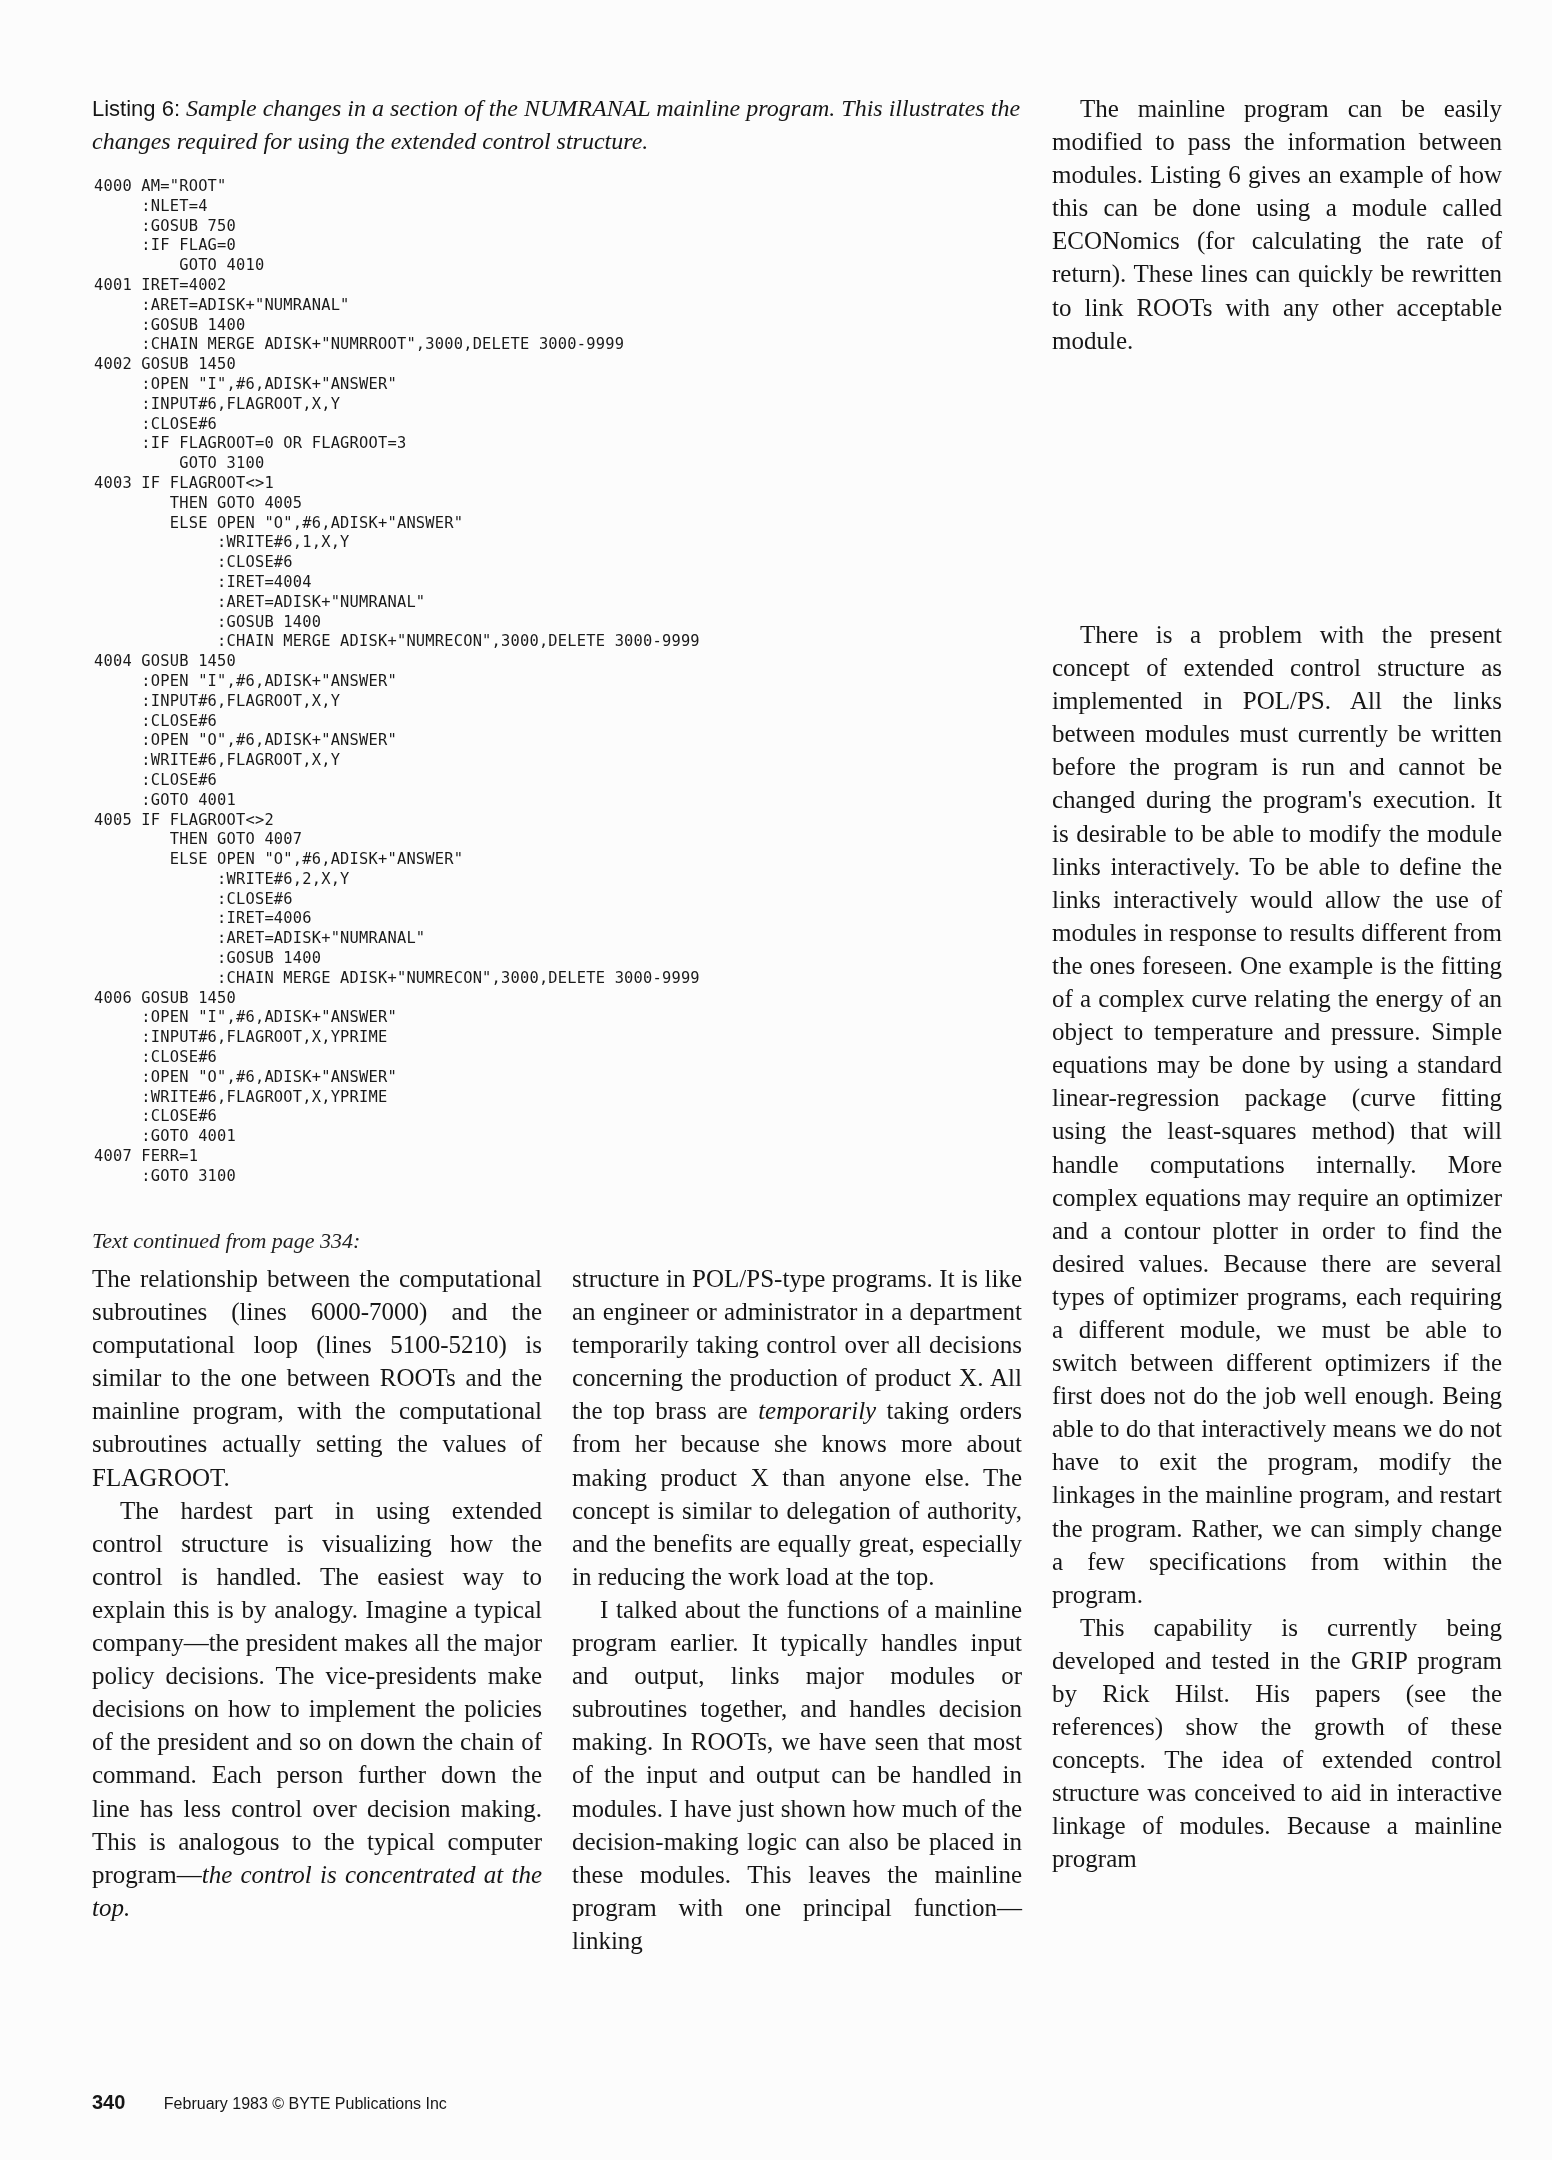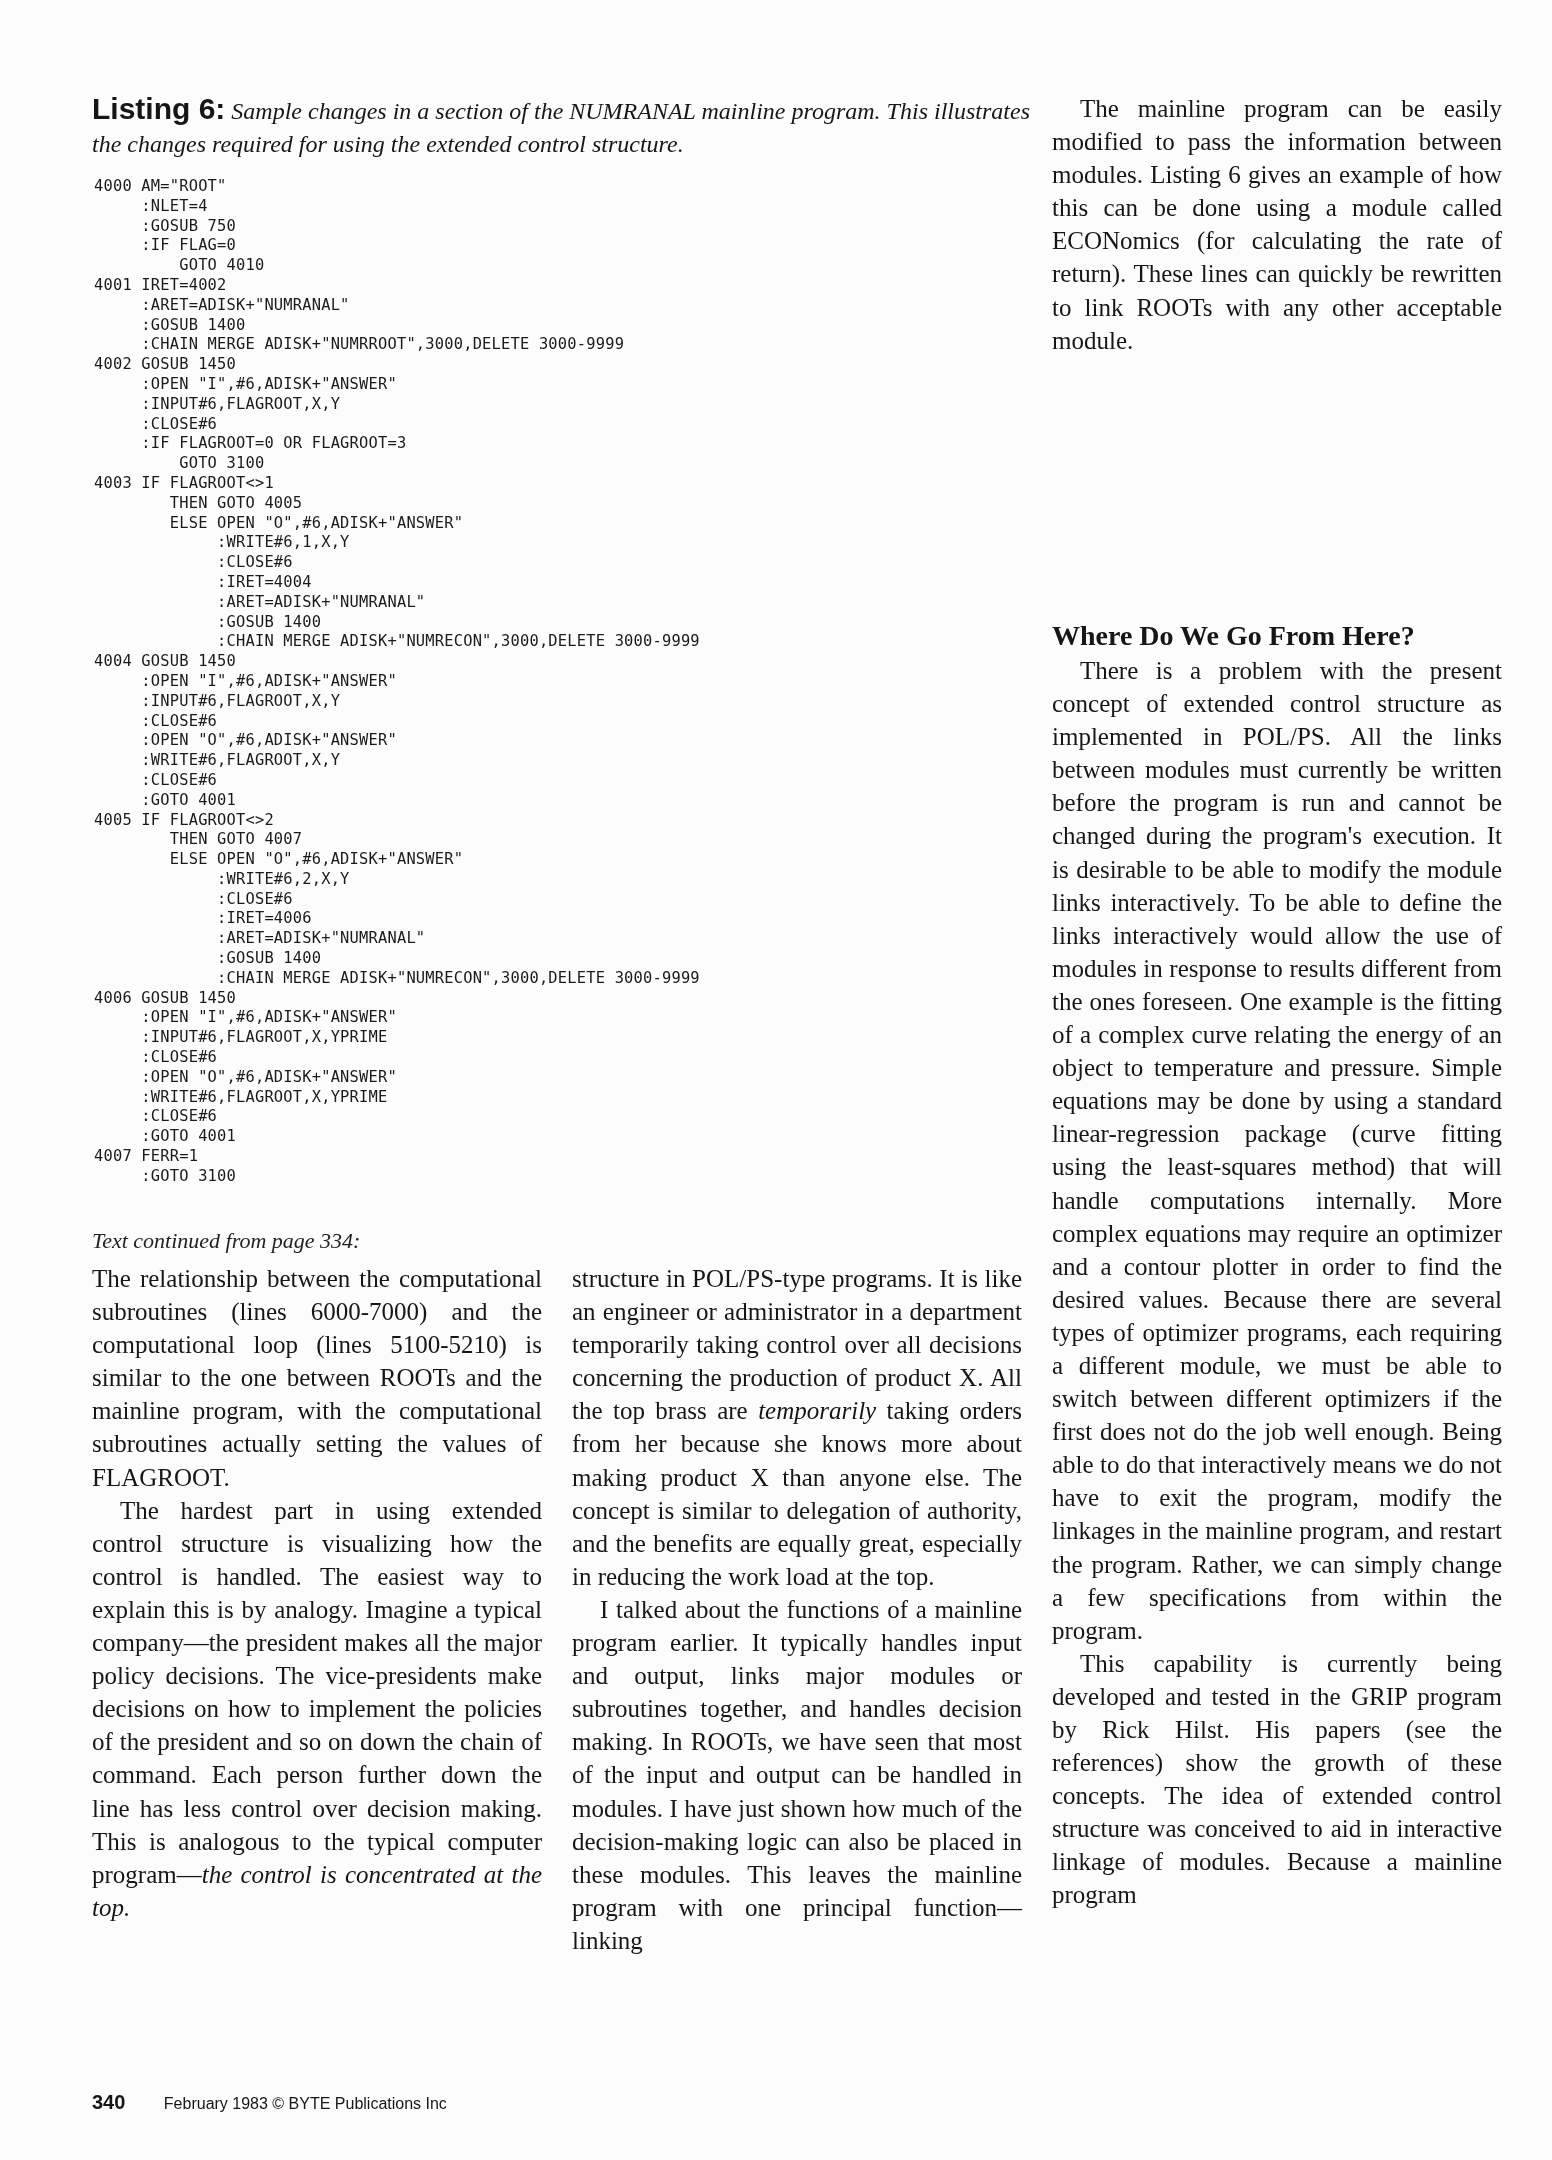--- a/index.html
+++ b/index.html
@@ -6,21 +6,21 @@
   body {
     width: 1552px; height: 2160px; position: relative; overflow: hidden;
     background: #fcfcfc; color: #161616;
     font-family: "Liberation Serif", "DejaVu Serif", serif;
   }
   .abs { position: absolute; }
   .caption {
     left: 92px; top: 92px; width: 940px;
     font-size: 24px; line-height: 33px;
   }
-  .caption .lbl { font-family: "Liberation Sans", "DejaVu Sans", sans-serif; font-weight: bold; font-size: 30px; }
+  .caption .lbl { font-family: "Liberation Sans", "DejaVu Sans", sans-serif; font-weight: normal; font-size: 22px; }
   .caption .cap-text { font-style: italic; text-align: right; }
   .code {
     left: 94px; top: 177px;
     font-family: "DejaVu Sans Mono", "Liberation Mono", monospace;
     font-size: 15.4px; line-height: 19.8px; white-space: pre; color: #1a1a1a;
     letter-spacing: 0.2px;
   }
   .code .ln { display: block; }
   .col {
     width: 450px; font-size: 25px; line-height: 33.1px; text-align: justify;
@@ -60,21 +60,20 @@
 
 <div class="abs col" style="left:572px; top:1262px;">
   <p><span>structure in POL/PS-type programs. It is like an engineer or administrator in a department temporarily taking control over all decisions concerning the production of product X. All the top brass are </span><span class="em">temporarily</span><span> taking orders from her because she knows more about making product X than anyone else. The concept is similar to delegation of authority, and the benefits are equally great, especially in reducing the work load at the top.</span></p>
   <p class="indent">I talked about the functions of a mainline program earlier. It typically handles input and output, links major modules or subroutines together, and handles decision making. In ROOTs, we have seen that most of the input and output can be handled in modules. I have just shown how much of the decision-making logic can also be placed in these modules. This leaves the mainline program with one principal function—linking</p>
 </div>
 
 <div class="abs col" style="left:1052px; top:92px;">
   <p class="indent">The mainline program can be easily modified to pass the information between modules. Listing 6 gives an example of how this can be done using a module called ECONomics (for calculating the rate of return). These lines can quickly be rewritten to link ROOTs with any other acceptable module.</p>
 </div>
 <div class="abs col" style="left:1052px; top:618px;">
-  <h2 class="heading">Where Do We Go From Here?</h2>
   <p class="indent">There is a problem with the present concept of extended control structure as implemented in POL/PS. All the links between modules must currently be written before the program is run and cannot be changed during the program's execution. It is desirable to be able to modify the module links interactively. To be able to define the links interactively would allow the use of modules in response to results different from the ones foreseen. One example is the fitting of a complex curve relating the energy of an object to temperature and pressure. Simple equations may be done by using a standard linear-regression package (curve fitting using the least-squares method) that will handle computations internally. More complex equations may require an optimizer and a contour plotter in order to find the desired values. Because there are several types of optimizer programs, each requiring a different module, we must be able to switch between different optimizers if the first does not do the job well enough. Being able to do that interactively means we do not have to exit the program, modify the linkages in the mainline program, and restart the program. Rather, we can simply change a few specifications from within the program.</p>
   <p class="indent">This capability is currently being developed and tested in the GRIP program by Rick Hilst. His papers (see the references) show the growth of these concepts. The idea of extended control structure was conceived to aid in interactive linkage of modules. Because a mainline program</p>
 </div>
 
 <div class="abs footer">
   <span class="pg">340</span>
   <span>February 1983 © BYTE Publications Inc</span>
 </div>
 
 </body></html>

